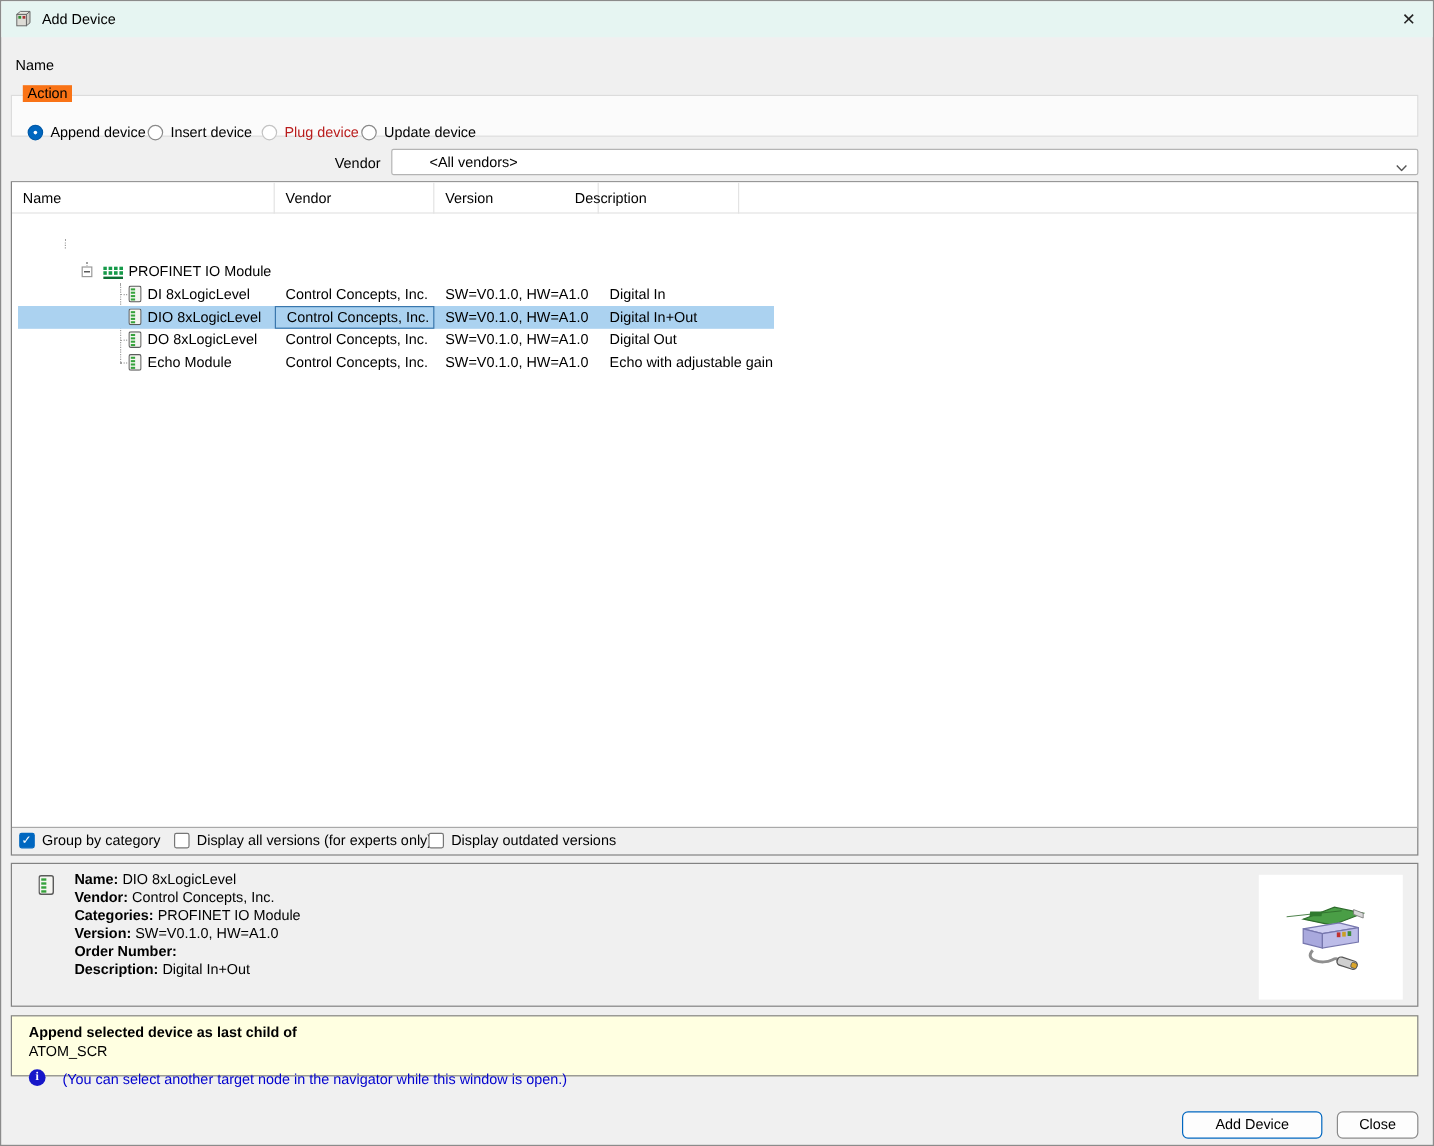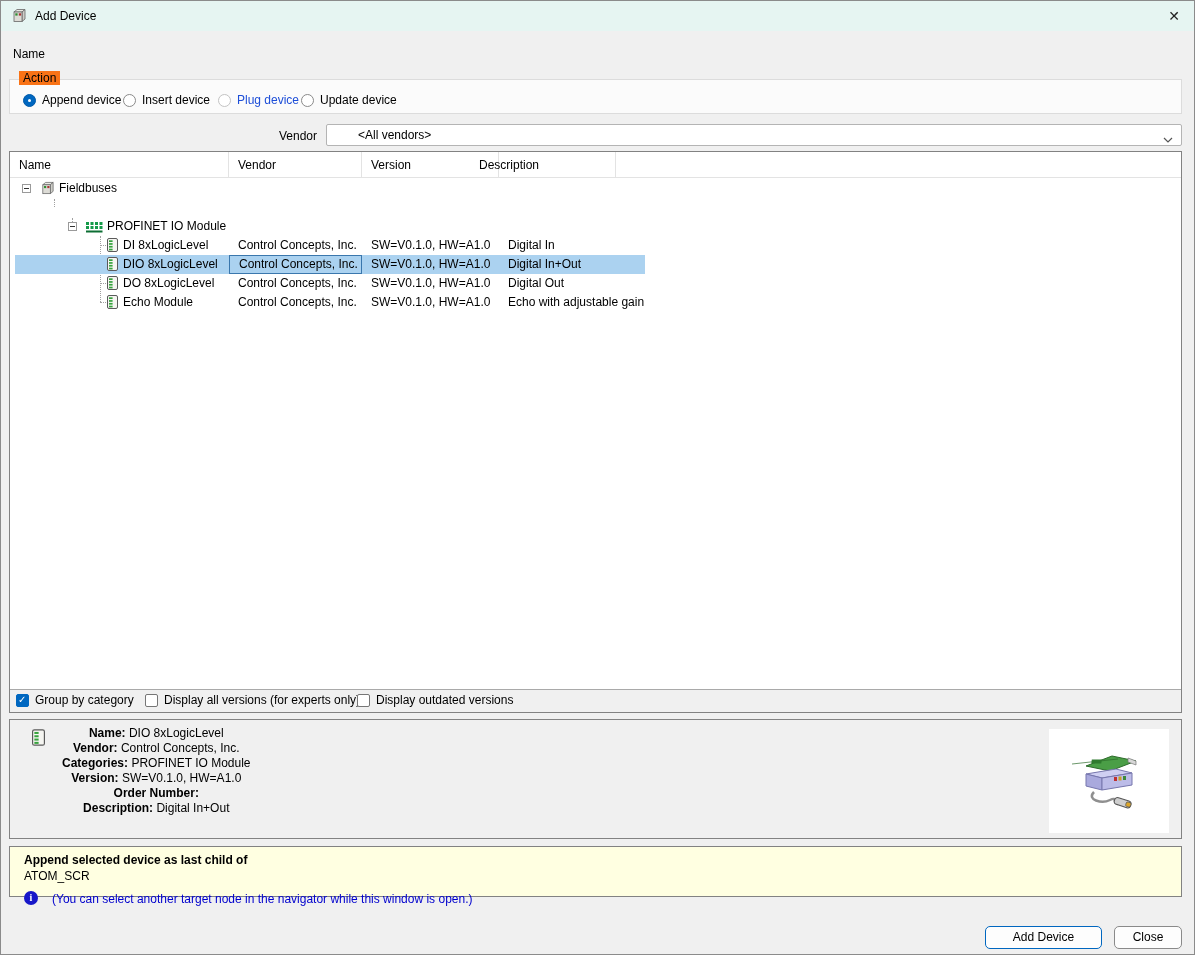--- a/index.html
+++ b/index.html
@@ -12,27 +12,27 @@
   .titlebar .title { position:absolute; left:34px; top:8px; font-size:12px; }
   .close-btn { position:absolute; right:8px; top:5px; width:24px; height:20px; text-align:center; line-height:20px; font-size:14px; color:#222; cursor:pointer; }
 
   
   .name-label { position:absolute; left:12px; top:46px; }
   .name-input { position:absolute; left:55px; top:42px; width:1115px; height:21px; border:1px solid #aaaaaa; border-radius:2px; background:#fff; font-family:"Liberation Sans",sans-serif; font-size:12px; padding:0 5px; }
 
   
   .action-box { position:absolute; left:8px; top:78px; width:1173px; height:35px; background:#fbfbfb; border:1px solid #dcdcdc; }
   .action-label { position:absolute; left:18px; top:70px; background:#f97316; padding:0 4px; z-index:2; }
-  .radio-row { position:absolute; left:0; top:86px; width:1173px; height:20px; }
+  .radio-row { position:absolute; left:0; top:96px; width:1173px; height:20px; }
   .radio-item { position:absolute; top:6px; height:14px; display:flex; align-items:center; cursor:pointer; }
   .radio { width:13px; height:13px; border-radius:50%; background:#fff; border:1px solid #8a8a8a; margin-right:6px; position:relative; }
   .radio.selected { background:#0067c0; border-color:#005aa9; }
   .radio.selected::after { content:""; position:absolute; left:4px; top:4px; width:3px; height:3px; border-radius:50%; background:#fff; }
   .radio.disabled { border-color:#c3c3c3; }
-  .radio-item.disabled span.radio-label { color:#1d4ed8; }
+  .radio-item.disabled span.radio-label { color:#b91c1c; }
 
   
   .search-input { position:absolute; left:8px; top:123px; width:257px; height:22px; border:1px solid #b4b4b4; background:#fff; font-family:"Liberation Sans",sans-serif; font-size:12px; padding:0 6px; color:#000; }
   .search-input::placeholder { color:#8a8a8a; }
   .vendor-label { position:absolute; left:278px; top:128px; }
   .vendor-select { position:absolute; left:325px; top:123px; width:856px; height:22px; background:#fff; border:1px solid #b4b4b4; border-radius:2px; cursor:pointer; }
   .vendor-select .value { position:absolute; left:7px; top:3px;margin-left:24px; }
   .vendor-select .chev { position:absolute; right:8px; top:7px; }
 
   
@@ -66,21 +66,21 @@
   .cb-item { position:absolute; top:3px; display:flex; align-items:center; cursor:pointer; }
   .cb { width:13px; height:13px; border:1px solid #767676; border-radius:2px; background:#fff; margin-right:6px; position:relative; }
   .cb.checked { background:#0067c0; border-color:#0067c0; }
   .cb.checked::after { content:"✓"; position:absolute; left:1px; top:-1px; color:#fff; font-size:10px; }
 
   
   .details-panel { position:absolute; left:8px; top:718px; width:1173px; height:120px; border:1px solid #828282; background:#f0f0f0; }
   .details-icon { position:absolute; left:22px; top:9px; }
   .details-text { position:absolute; left:52px; top:6px; line-height:15px; }
   .details-text b { font-weight:bold; }
-  .detail-line { white-space:nowrap;text-align:center; }
+  .detail-line { white-space:nowrap; }
   .device-image-box { position:absolute; left:1039px; top:9px; width:120px; height:104px; background:#ffffff; display:flex; align-items:center; justify-content:center; }
 
   
   .append-panel { position:absolute; left:8px; top:845px; width:1173px; height:51px; border:1px solid #828282; background:#ffffe1; }
   .append-line1 { position:absolute; left:14px; top:6px; font-weight:bold; }
   .append-line2 { position:absolute; left:14px; top:22px; font-weight:normal; }
   .info-icon { position:absolute; left:14px; top:44px; width:14px; height:14px; border-radius:50%; background:#1717c9; color:#fff; font-family:"Liberation Serif",serif; font-weight:bold; font-size:10px; text-align:center; line-height:14px; }
   .append-note { position:absolute; left:42px; top:45px; color:#0000cd; }
 
   
@@ -151,33 +151,20 @@
       </div>
 
       <div class="vline" style="left:44px; top:47px;  height:8px;"></div>
       <div class="vline" style="left:62px; top:66px;  height:8px;"></div>
       <div class="vline" style="left:90px; top:84px;  height:66px;"></div>
       <div class="hstub" style="left:90px; top:93px;  width:6px;"></div>
       <div class="hstub" style="left:90px; top:112px; width:6px;"></div>
       <div class="hstub" style="left:90px; top:131px; width:6px;"></div>
       <div class="hstub" style="left:90px; top:150px; width:6px;"></div>
 
-      <div class="row" style="top:27px">
-        <span class="expander" style="left:12px"></span>
-        <span class="t-icon" style="left:30px">
-          <svg width="15" height="15" viewBox="0 0 16 16">
-            <polygon points="3,4 6,1.5 14,1.5 11,4" fill="#e9e9e3" stroke="#666" stroke-width="0.8"></polygon>
-            <polygon points="11,4 14,1.5 14,11 11,13.5" fill="#cfcfc9" stroke="#666" stroke-width="0.8"></polygon>
-            <rect x="3" y="4" width="8" height="9.5" fill="#dddcd6" stroke="#666" stroke-width="0.8"></rect>
-            <rect x="4.3" y="5.3" width="2.3" height="2.3" fill="#2e8d32"></rect>
-            <rect x="7.8" y="5.3" width="2.3" height="2.3" fill="#a83434"></rect>
-          </svg>
-        </span>
-        <span class="t-label" style="left:49px">Fieldbuses</span>
-      </div>
 
 
       <div class="row" style="top:65px">
         <span class="expander" style="left:58px"></span>
         <span class="t-icon" style="left:76px; top:4px">
           <svg width="17" height="12" viewBox="0 0 17 12">
             <g fill="#159a49">
               <rect x="0" y="0" width="3" height="3"></rect>
                 <rect x="4.5" y="0" width="3" height="3"></rect>
                 <rect x="9" y="0" width="3" height="3"></rect>

